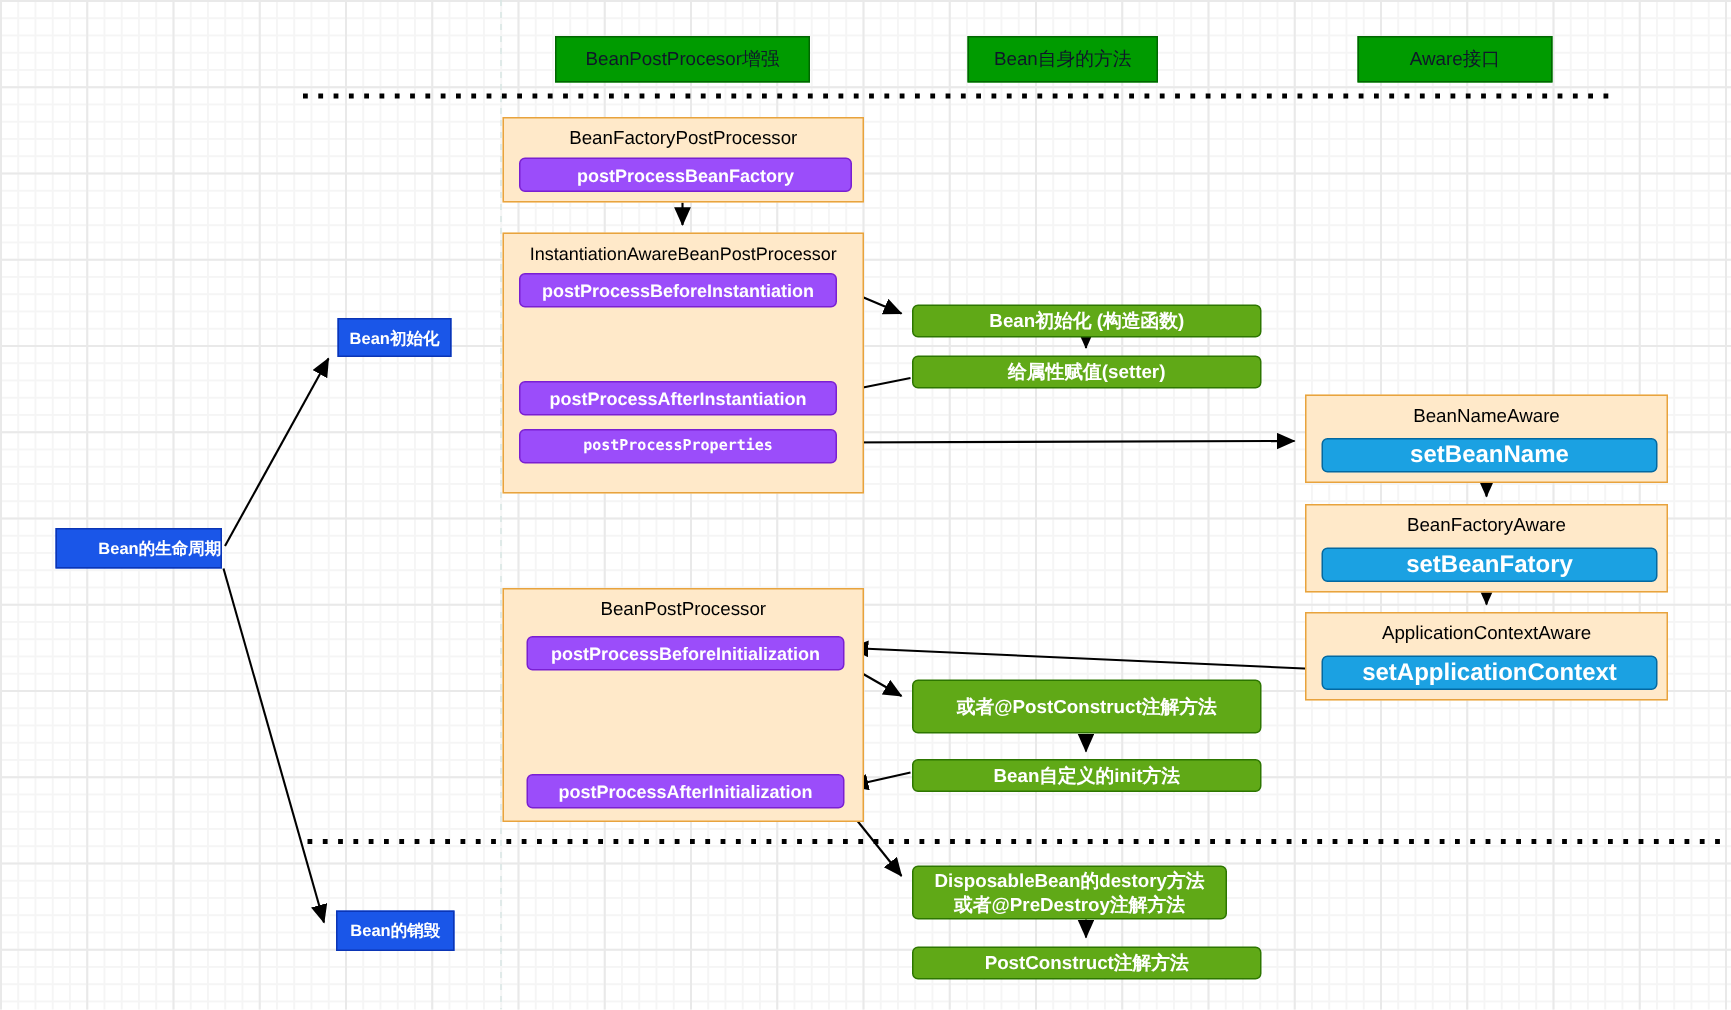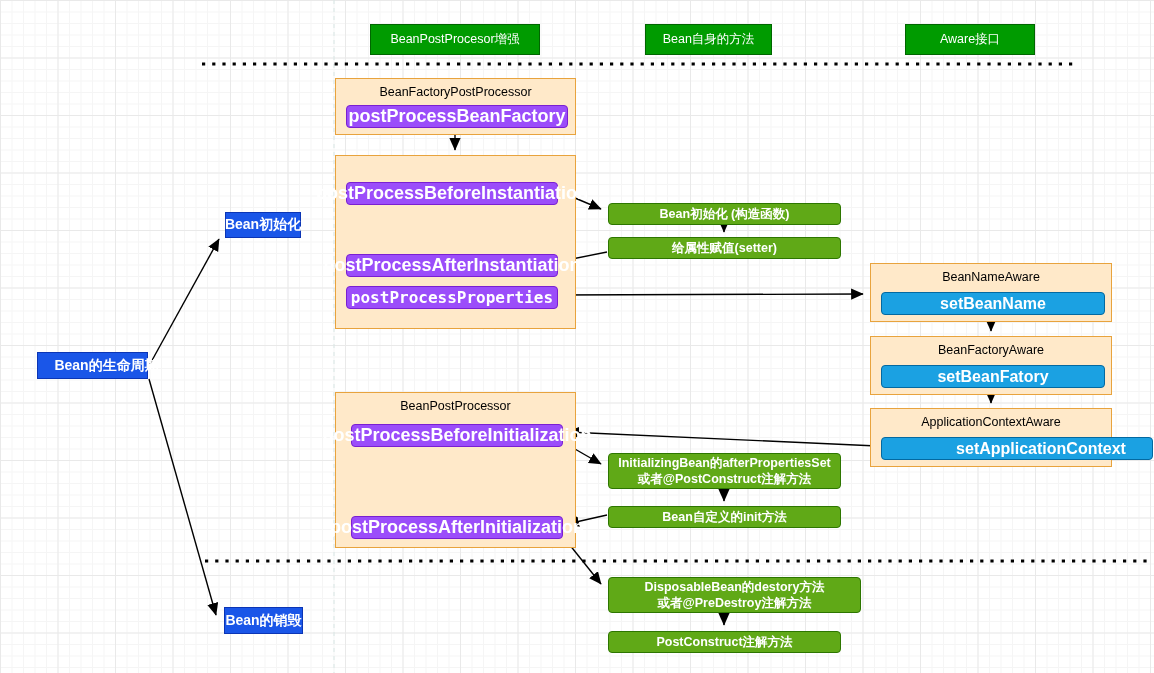--- a/index.html
+++ b/index.html
@@ -11,53 +11,53 @@
       linear-gradient(to right,#e9e9e9 1px,transparent 1px),
       linear-gradient(to bottom,#e9e9e9 1px,transparent 1px),
       linear-gradient(to right,#f5f5f5 1px,transparent 1px),
       linear-gradient(to bottom,#f5f5f5 1px,transparent 1px);
     background-size:57.5px 57.5px,57.5px 57.5px,11.5px 11.5px,11.5px 11.5px;
   }
   .abs{position:absolute;box-sizing:border-box;}
   svg.overlay{position:absolute;left:0;top:0;width:1154px;height:673px;pointer-events:none;}
 
   .legend-btn{
-    background:#009b00;border:1px solid #006600;color:#ffffff;
+    background:#009b00;border:1px solid #006600;color:#0f172a;
     display:flex;align-items:center;justify-content:center;
     font-size:12.5px;font-weight:normal;
   }
   .ctr{
     background:#ffe9c9;border:1px solid #e8a33d;
   }
   .ctr-title{
     position:absolute;left:0;right:0;top:6px;text-align:center;
     font-size:12.5px;color:#000;white-space:nowrap;
   }
   .pill{
     position:absolute;height:21px;border-radius:4px;
     background:#9b4dfa;border:1px solid #7a1fd2;color:#fff;
     display:flex;align-items:center;justify-content:center;
-    font-size:18px;font-weight:bold;white-space:nowrap;
+    font-size:12px;font-weight:bold;white-space:nowrap;
   }
-  .pill.mono{font-family:"DejaVu Sans Mono","Liberation Mono",monospace;font-size:16px;}
+  .pill.mono{font-family:"DejaVu Sans Mono","Liberation Mono",monospace;font-size:10px;}
   .pill-blue{
     position:absolute;height:21px;border-radius:4px;
     background:#1ba1e2;border:1px solid #0369a1;color:#fff;
     display:flex;align-items:center;justify-content:center;
     font-size:16px;font-weight:bold;white-space:nowrap;
   }
   .step{
     background:#60a917;border:1px solid #2d7600;border-radius:4px;color:#fff;
     display:flex;flex-direction:column;align-items:center;justify-content:center;
     font-size:12.5px;font-weight:bold;line-height:16px;text-align:center;
   }
   .node{
     background:#1a56e8;border:1px solid #0b35b5;color:#fff;
     display:flex;align-items:center;justify-content:center;
-    font-size:14px;font-weight:bold;white-space:nowrap;
+    font-size:11px;font-weight:bold;white-space:nowrap;
   }
 </style>
 </head>
 <body>
 
 <div id="canvas">
 
   <svg class="overlay">
     <defs>
       <marker id="arw" markerWidth="11" markerHeight="9" refX="8.5" refY="4" orient="auto">
@@ -106,50 +106,50 @@
   <div class="abs node" style="left:37px;top:352px;width:111px;height:27px;padding-left:28px;">Bean的生命周期</div>
   <div class="abs node" style="left:225px;top:212px;width:76px;height:26px;">Bean初始化</div>
   <div class="abs node" style="left:224px;top:607px;width:79px;height:27px;">Bean的销毁</div>
 
   <div class="abs ctr" style="left:335px;top:78px;width:241px;height:57px;">
     <div class="ctr-title">BeanFactoryPostProcessor</div>
     <div class="pill" style="left:10px;top:26px;width:220px;">postProcessBeanFactory</div>
   </div>
 
   <div class="abs ctr" style="left:335px;top:155px;width:241px;height:174px;">
+    <div class="ctr-title" style="font-size:12px;">InstantiationAwareBeanPostProcessor</div>
     <div class="pill" style="left:10px;top:26px;width:210px;">postProcessBeforeInstantiation</div>
     <div class="pill" style="left:10px;top:98px;width:210px;">postProcessAfterInstantiation</div>
     <div class="pill mono" style="left:10px;top:130px;width:210px;">postProcessProperties</div>
   </div>
 
   <div class="abs ctr" style="left:335px;top:392px;width:241px;height:156px;">
     <div class="ctr-title">BeanPostProcessor</div>
     <div class="pill" style="left:15px;top:31px;width:210px;">postProcessBeforeInitialization</div>
     <div class="pill" style="left:15px;top:123px;width:210px;">postProcessAfterInitialization</div>
   </div>
 
   <div class="abs step" style="left:608px;top:203px;width:233px;height:22px;">Bean初始化 (构造函数)</div>
   <div class="abs step" style="left:608px;top:237px;width:233px;height:22px;">给属性赋值(setter)</div>
   <div class="abs step" style="left:608px;top:453px;width:233px;height:36px;">
-    <div>InitializingBean的afterPropertiesSet</div>
     <div>或者@PostConstruct注解方法</div>
   </div>
   <div class="abs step" style="left:608px;top:506px;width:233px;height:22px;">Bean自定义的init方法</div>
-  <div class="abs step" style="left:608px;top:577px;width:253px;height:36px;">
+  <div class="abs step" style="left:608px;top:577px;width:210px;height:36px;">
     <div>DisposableBean的destory方法</div>
     <div>或者@PreDestroy注解方法</div>
   </div>
   <div class="abs step" style="left:608px;top:631px;width:233px;height:22px;">PostConstruct注解方法</div>
 
   <div class="abs ctr" style="left:870px;top:263px;width:242px;height:59px;">
     <div class="ctr-title">BeanNameAware</div>
     <div class="pill-blue" style="left:10px;top:28px;width:222px;">setBeanName</div>
   </div>
   <div class="abs ctr" style="left:870px;top:336px;width:242px;height:59px;">
     <div class="ctr-title">BeanFactoryAware</div>
     <div class="pill-blue" style="left:10px;top:28px;width:222px;">setBeanFatory</div>
   </div>
   <div class="abs ctr" style="left:870px;top:408px;width:242px;height:59px;text-decoration:underline;">
     <div class="ctr-title">ApplicationContextAware</div>
-    <div class="pill-blue" style="left:10px;top:28px;width:222px;padding-left:48px;">setApplicationContext</div>
+    <div class="pill-blue" style="left:10px;top:28px;width:222px;">setApplicationContext</div>
   </div>
 
 </div>
 
 </body></html>

